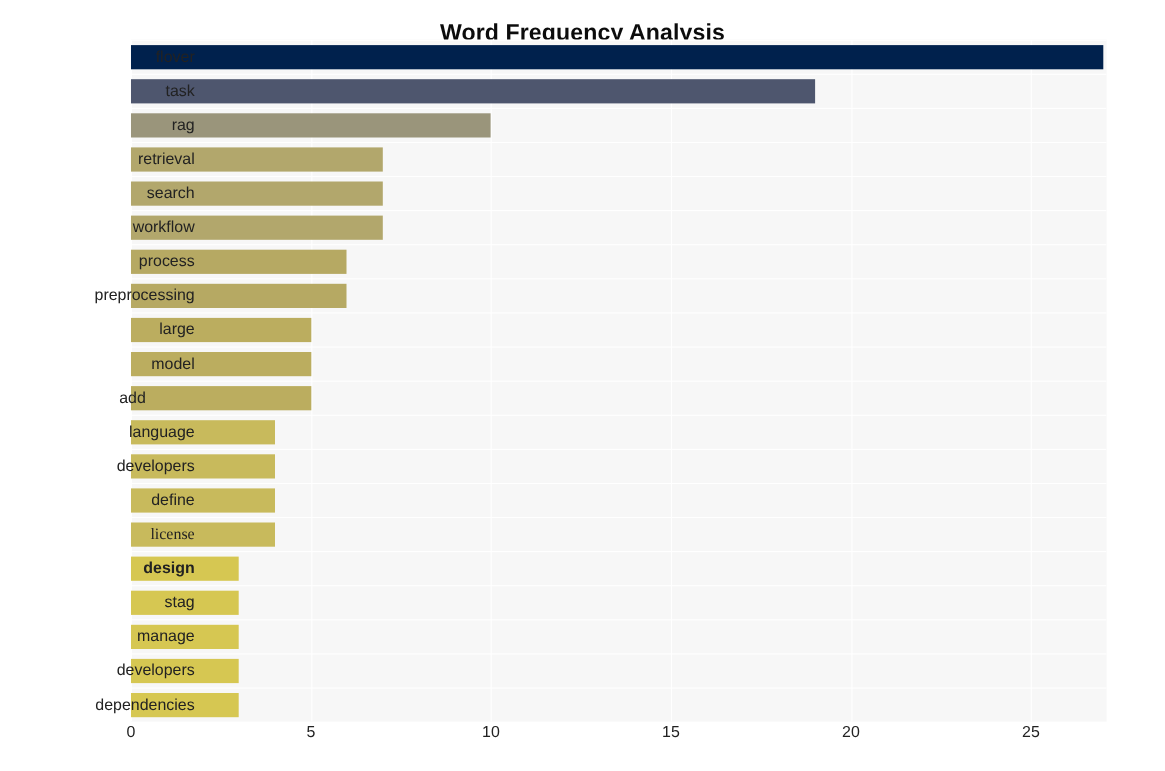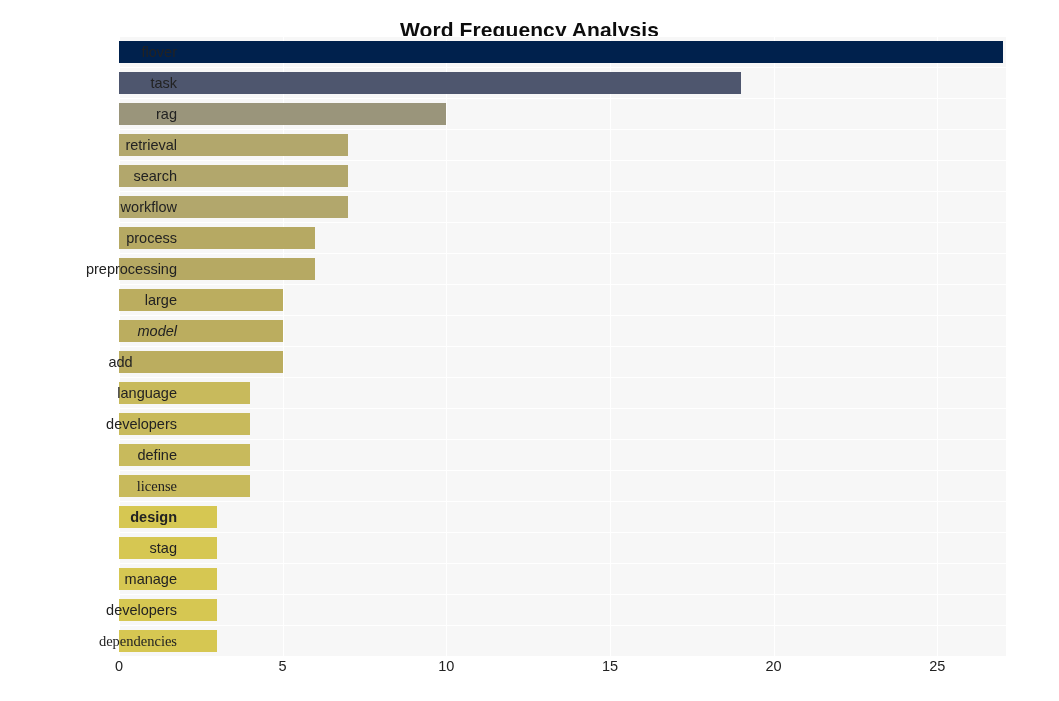--- a/index.html
+++ b/index.html
@@ -168,31 +168,31 @@
   <div id="y-axis">
       <div class="ytick" style="top: 8.5px;">flover</div>
       <div class="ytick" style="top: 39.5px;">task</div>
       <div class="ytick" style="top: 70.5px;">rag</div>
       <div class="ytick" style="top: 101.5px;">retrieval</div>
       <div class="ytick" style="top: 132.5px;">search</div>
       <div class="ytick" style="top: 163.5px;">workflow</div>
       <div class="ytick" style="top: 194.5px;">process</div>
       <div class="ytick" style="top: 225.5px;">preprocessing</div>
       <div class="ytick" style="top: 256.5px;">large</div>
-      <div class="ytick" style="top: 287.5px; font-style: italic;">model</div>
+      <div class="ytick" style="top: 287.5px;">model</div>
       <div class="ytick" style="top: 318.5px; text-align: center;">add</div>
       <div class="ytick" style="top: 349.5px;">language</div>
       <div class="ytick" style="top: 380.5px;">developers</div>
       <div class="ytick" style="top: 411.5px;">define</div>
       <div class="ytick" style="top: 442.5px; font-family: Liberation Serif, serif;">license</div>
       <div class="ytick" style="top: 473.5px; font-weight: bold;">design</div>
       <div class="ytick" style="top: 504.5px;">stag</div>
       <div class="ytick" style="top: 535.5px;">manage</div>
       <div class="ytick" style="top: 566.5px;">developers</div>
-      <div class="ytick" style="top: 597.5px; font-family: Liberation Serif, serif;">dependencies</div>
+      <div class="ytick" style="top: 597.5px;">dependencies</div>
     </div>
 
   <div id="x-axis">
       <div class="xtick" style="left: 119px;">0</div>
       <div class="xtick" style="left: 282.653px;">5</div>
       <div class="xtick" style="left: 446.306px;">10</div>
       <div class="xtick" style="left: 609.959px;">15</div>
       <div class="xtick" style="left: 773.613px;">20</div>
       <div class="xtick" style="left: 937.266px;">25</div>
     </div>

